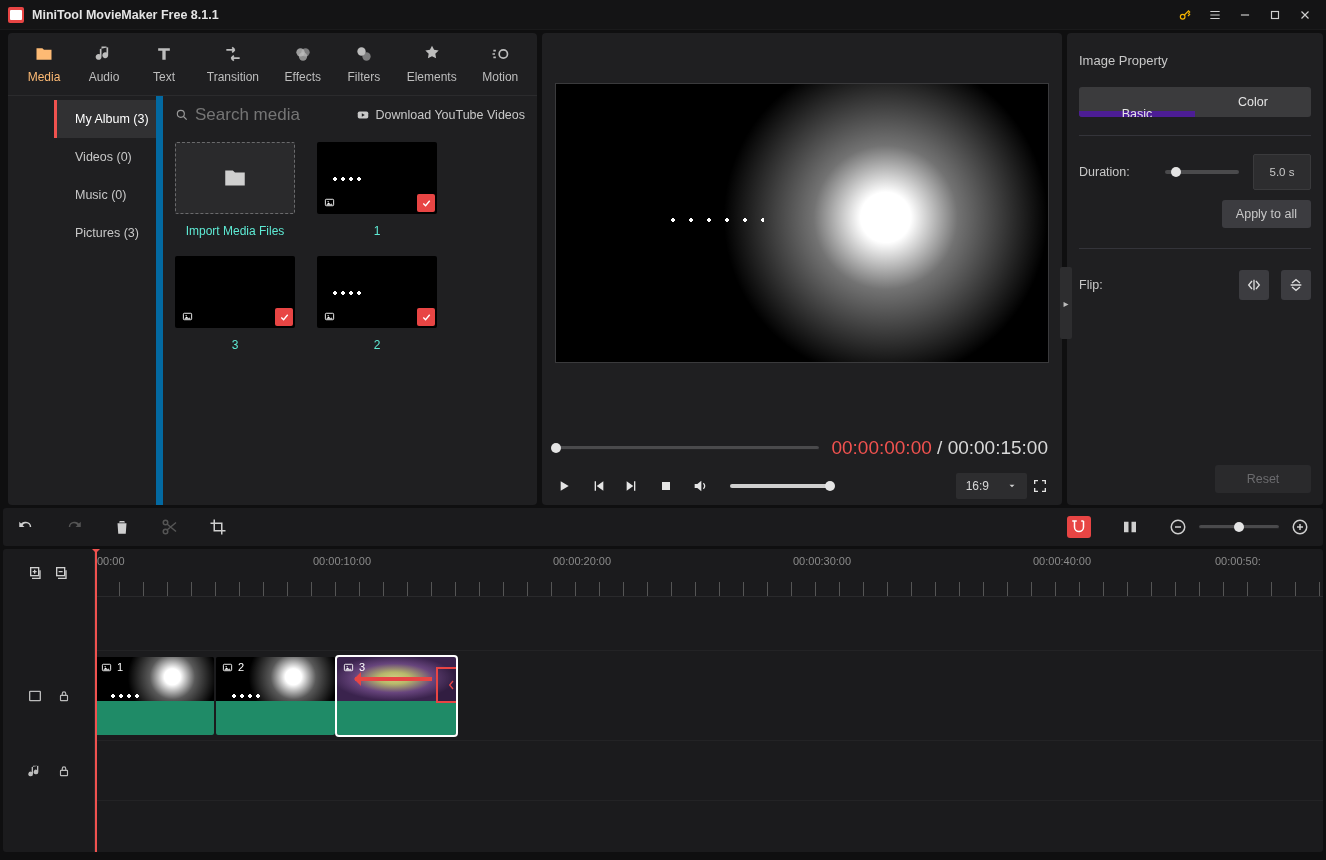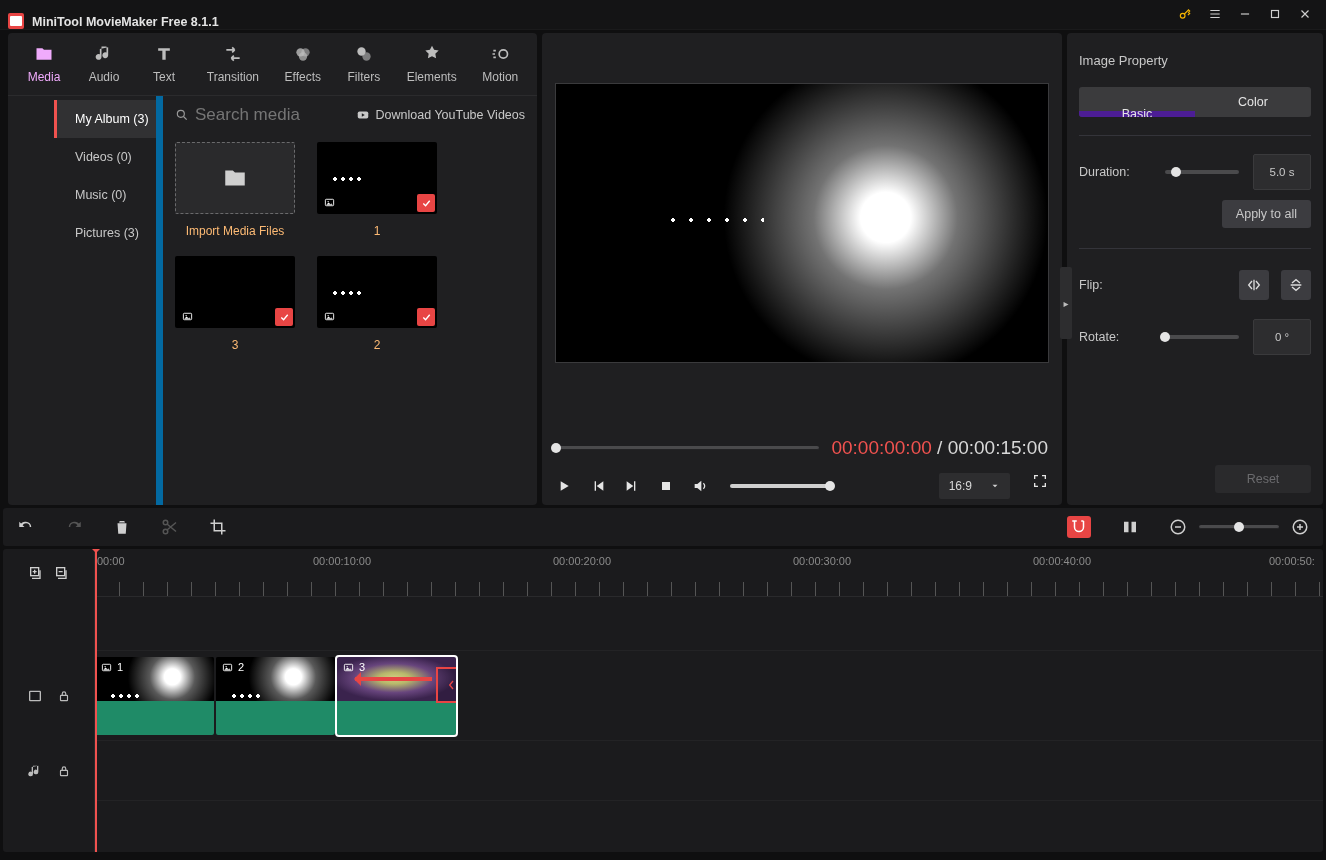--- a/index.html
+++ b/index.html
@@ -1,51 +1,51 @@
 <!DOCTYPE html>
 <html><head>
 <meta charset="utf-8">
 <style>
 * { margin: 0; padding: 0; box-sizing: border-box; font-family: -apple-system, "Segoe UI", Arial, sans-serif; user-select: none; }
 html, body { width: 1326px; height: 860px; background: #0f0f10; color: #d8d8d8; overflow: hidden; }
 svg { display: block; }
 
 
-.titlebar { height: 30px; background: #141415; display: flex; align-items: flex-end; padding: 0 6px 0 8px; border-bottom: 1px solid #1a1a1b; }
+.titlebar { height: 30px; background: #141415; display: flex; align-items: center; padding: 0 6px 0 8px; border-bottom: 1px solid #1a1a1b; }
 .titlebar .logo { width: 16px; height: 16px; background: #e84544; border-radius: 2px; margin-right: 8px; display: flex; align-items: center; justify-content: center; }
 .titlebar .title { font-size: 12.5px; font-weight: 600; color: #e4e4e4; }
 .titlebar .spacer { flex: 1; }
 .titlebar .win-btn { width: 30px; height: 30px; display: flex; align-items: center; justify-content: center; color: #cfcfcf; }
 .titlebar .win-btn svg { width: 14px; height: 14px; }
 .titlebar .key { color: #f6b500; }
 
 
 .workrow { display: flex; height: 478px; padding: 3px 3px 3px 8px; gap: 5px; }
 .panel { background: #1f1f21; border-radius: 4px; position: relative; }
 
 
 .library { width: 529px; display: flex; flex-direction: column; }
 .tabs { height: 63px; display: flex; align-items: stretch; border-bottom: 1px solid #2b2b2d; padding: 0 6px; }
 .tab { flex: 1 0 auto; min-width: 60px; display: flex; flex-direction: column; align-items: center; justify-content: center; gap: 6px; font-size: 12px; color: #bdbdbd; }
-.tab.active { color: #f0abfc; }
+.tab.active { color: #fdba74; }
 .tab svg { width: 20px; height: 20px; }
 .lib-body { flex: 1; display: flex; }
 .lib-side { width: 155px; border-right: 7px solid #0369a1; padding-top: 4px; padding-left: 46px; }
 .lib-side-item { height: 38px; display: flex; align-items: center; padding-left: 18px; font-size: 12.5px; color: #c8c8c8; border-left: 3px solid transparent; }
 .lib-side-item.active { background: #313133; border-left-color: #f0524f; color: #fff; }
 .lib-main { flex: 1; display: flex; flex-direction: column; }
 .lib-toolbar { height: 38px; display: flex; align-items: center; padding: 0 12px; gap: 8px; color: #a8a8a8; font-size: 12.5px; }
 .lib-toolbar .search { flex: 1; display: flex; align-items: center; gap: 6px; }
 .lib-toolbar input { background: transparent; border: none; color: #d8d8d8; font-size: 17px; width: 120px; outline: none; }
 .lib-toolbar .dl { display: flex; align-items: center; gap: 6px; color: #c8c8c8; }
 .thumb-grid { padding: 8px 12px; display: flex; flex-wrap: wrap; gap: 18px 22px; align-content: flex-start; }
 .thumb { width: 120px; display: flex; flex-direction: column; align-items: center; gap: 10px; }
 .thumb .box { width: 120px; height: 72px; border-radius: 2px; position: relative; background: #000; overflow: hidden; }
 .thumb .box.import { border: 1px dashed #6a6a6c; background: #2a2a2c; display: flex; align-items: center; justify-content: center; }
-.thumb .name { font-size: 12px; color: #fdba74; }
+.thumb .name { font-size: 12px; color: #5eead4; }
 .thumb .badge-img { position: absolute; left: 4px; bottom: 4px; width: 16px; height: 16px; background: rgba(0,0,0,.55); border-radius: 2px; display: flex; align-items: center; justify-content: center; }
 .thumb .badge-ok  { position: absolute; right: 2px; bottom: 2px; width: 18px; height: 18px; background: #e84544; border-radius: 2px; display: flex; align-items: center; justify-content: center; }
 .flare-white { background: radial-gradient(circle at 65% 45%, #fff 0%, #fff 10%, rgba(255,255,255,.35) 28%, rgba(255,255,255,0) 55%), #000; }
 .flare-white::after{content:"";position:absolute;left:12%;top:48%;width:30px;height:4px;background:radial-gradient(circle,#fff 0 2px,transparent 2px) 0 0/8px 4px;}
 .flare-purple{ background: radial-gradient(ellipse at 48% 48%, #d3cf82 0%, #b7b86b 18%, rgba(119,80,140,.8) 45%, #3a234d 70%), #2a1840; }
 
 
 .playerpanel { flex: 1; display: flex; flex-direction: column; }
 .playerbar { height: 54px; display: flex; align-items: center; padding: 0 18px; font-size: 13px; color: #c8c8c8; }
 .playerbar .spacer { flex: 1; }
@@ -57,21 +57,21 @@
 .seek { display: flex; align-items: center; gap: 12px; }
 .seek .track { flex: 1; height: 4px; background: #4a4a4c; border-radius: 2px; position: relative; }
 .seek .track .thumbdot { position: absolute; left: 0; top: 50%; transform: translate(-50%,-50%); width: 10px; height: 10px; background: #e4e4e4; border-radius: 50%; }
 .timecode { font-size: 19px; }
 .timecode .cur { color: #f0524f; }
 .controls { display: flex; align-items: center; gap: 18px; }
 .ctrl { color: #e4e4e4; display: flex; }
 .ctrl svg { width: 16px; height: 16px; }
 .vol { width: 100px; height: 4px; background: #cfcfcf; border-radius: 2px; position: relative; margin-left: 4px; }
 .vol .dot{position:absolute;right:-5px;top:50%;transform:translateY(-50%);width:10px;height:10px;background:#e4e4e4;border-radius:50%;}
-.aspect { margin-left: auto; display: flex; align-items: flex-start; gap: 22px; }
+.aspect { margin-left: auto; display: flex; align-items: center; gap: 5px; }
 .aspect .sel { background: #2d2d2f; height: 26px; padding: 0 10px; display: flex; align-items: center; gap: 18px; font-size: 12px; border-radius: 2px; }
 
 
 .props { width: 256px; display: flex; flex-direction: column; padding: 0 12px; position: relative; }
 .props-title { height: 54px; display: flex; align-items: center; font-size: 13px; color: #c8c8c8; }
 .segbtns { display: flex; background: #3b3b3d; border-radius: 3px; height: 30px; overflow: hidden; }
 .segbtns div { flex: 1; display: flex; align-items: center; justify-content: center; font-size: 12.5px; color: #e4e4e4; }
 .segbtns div.active { background: #4c1d95; margin-top: 24px; }
 .prow { display: flex; align-items: center; height: 32px; margin-top: 20px; font-size: 12.5px; color: #c8c8c8; gap: 14px; }
 .prow .lbl { width: 72px; }
@@ -409,29 +409,20 @@
             </svg>
         </div>
         <div class="iconbtn">
           <svg width="16" height="16" viewBox="0 0 24 24" fill="none" stroke="currentColor" stroke-width="2">
               <path d="M6 9l6-5 6 5M6 15l6 5 6-5M4 12h16"></path>
             </svg>
         </div>
       </div>
     </div>
 
-    <div class="prow">
-      <div class="lbl">Rotate:</div>
-      <div class="mid">
-          <div class="mini-slider">
-            <div class="dot" style="left:0%"></div>
-          </div>
-        </div>
-      <div class="valbox">0 °</div>
-    </div>
 
 
     <div class="resetbtn">Reset</div>
   </div>
 </div>
 
 <div class="timeline-toolbar">
   <div class="tool">
       <svg viewBox="0 0 24 24" fill="currentColor">
         <path d="M12 5a7 7 0 017 7h-2a5 5 0 00-5-5c-1.9 0-3.6 1-4.5 2.6L10 12H3V5l2.4 2.4A7 7 0 0112 5z"></path>
@@ -526,21 +517,21 @@
     </div>
   </div>
 
   <div class="tl-right">
     <div class="ruler">
       <span class="lab" style="left:2px">00:00</span>
       <span class="lab" style="left:218px">00:00:10:00</span>
       <span class="lab" style="left:458px">00:00:20:00</span>
       <span class="lab" style="left:698px">00:00:30:00</span>
       <span class="lab" style="left:938px">00:00:40:00</span>
-      <span class="lab" style="left:1174px">00:00:50:</span>
+      <span class="lab" style="left:1120px">00:00:50:</span>
       <div class="ticks"></div>
     </div>
     <div class="tracks">
       <div class="track" style="height:54px;"></div>
       <div class="track video" id="video-track">
           <div class="clip" style="left: 0px; width: 119px;">
             <div class="thumbimg flare-white"></div>
             <div class="bar"></div>
             <div class="tag">
               <svg width="11" height="11" viewBox="0 0 24 24" fill="#fff">

